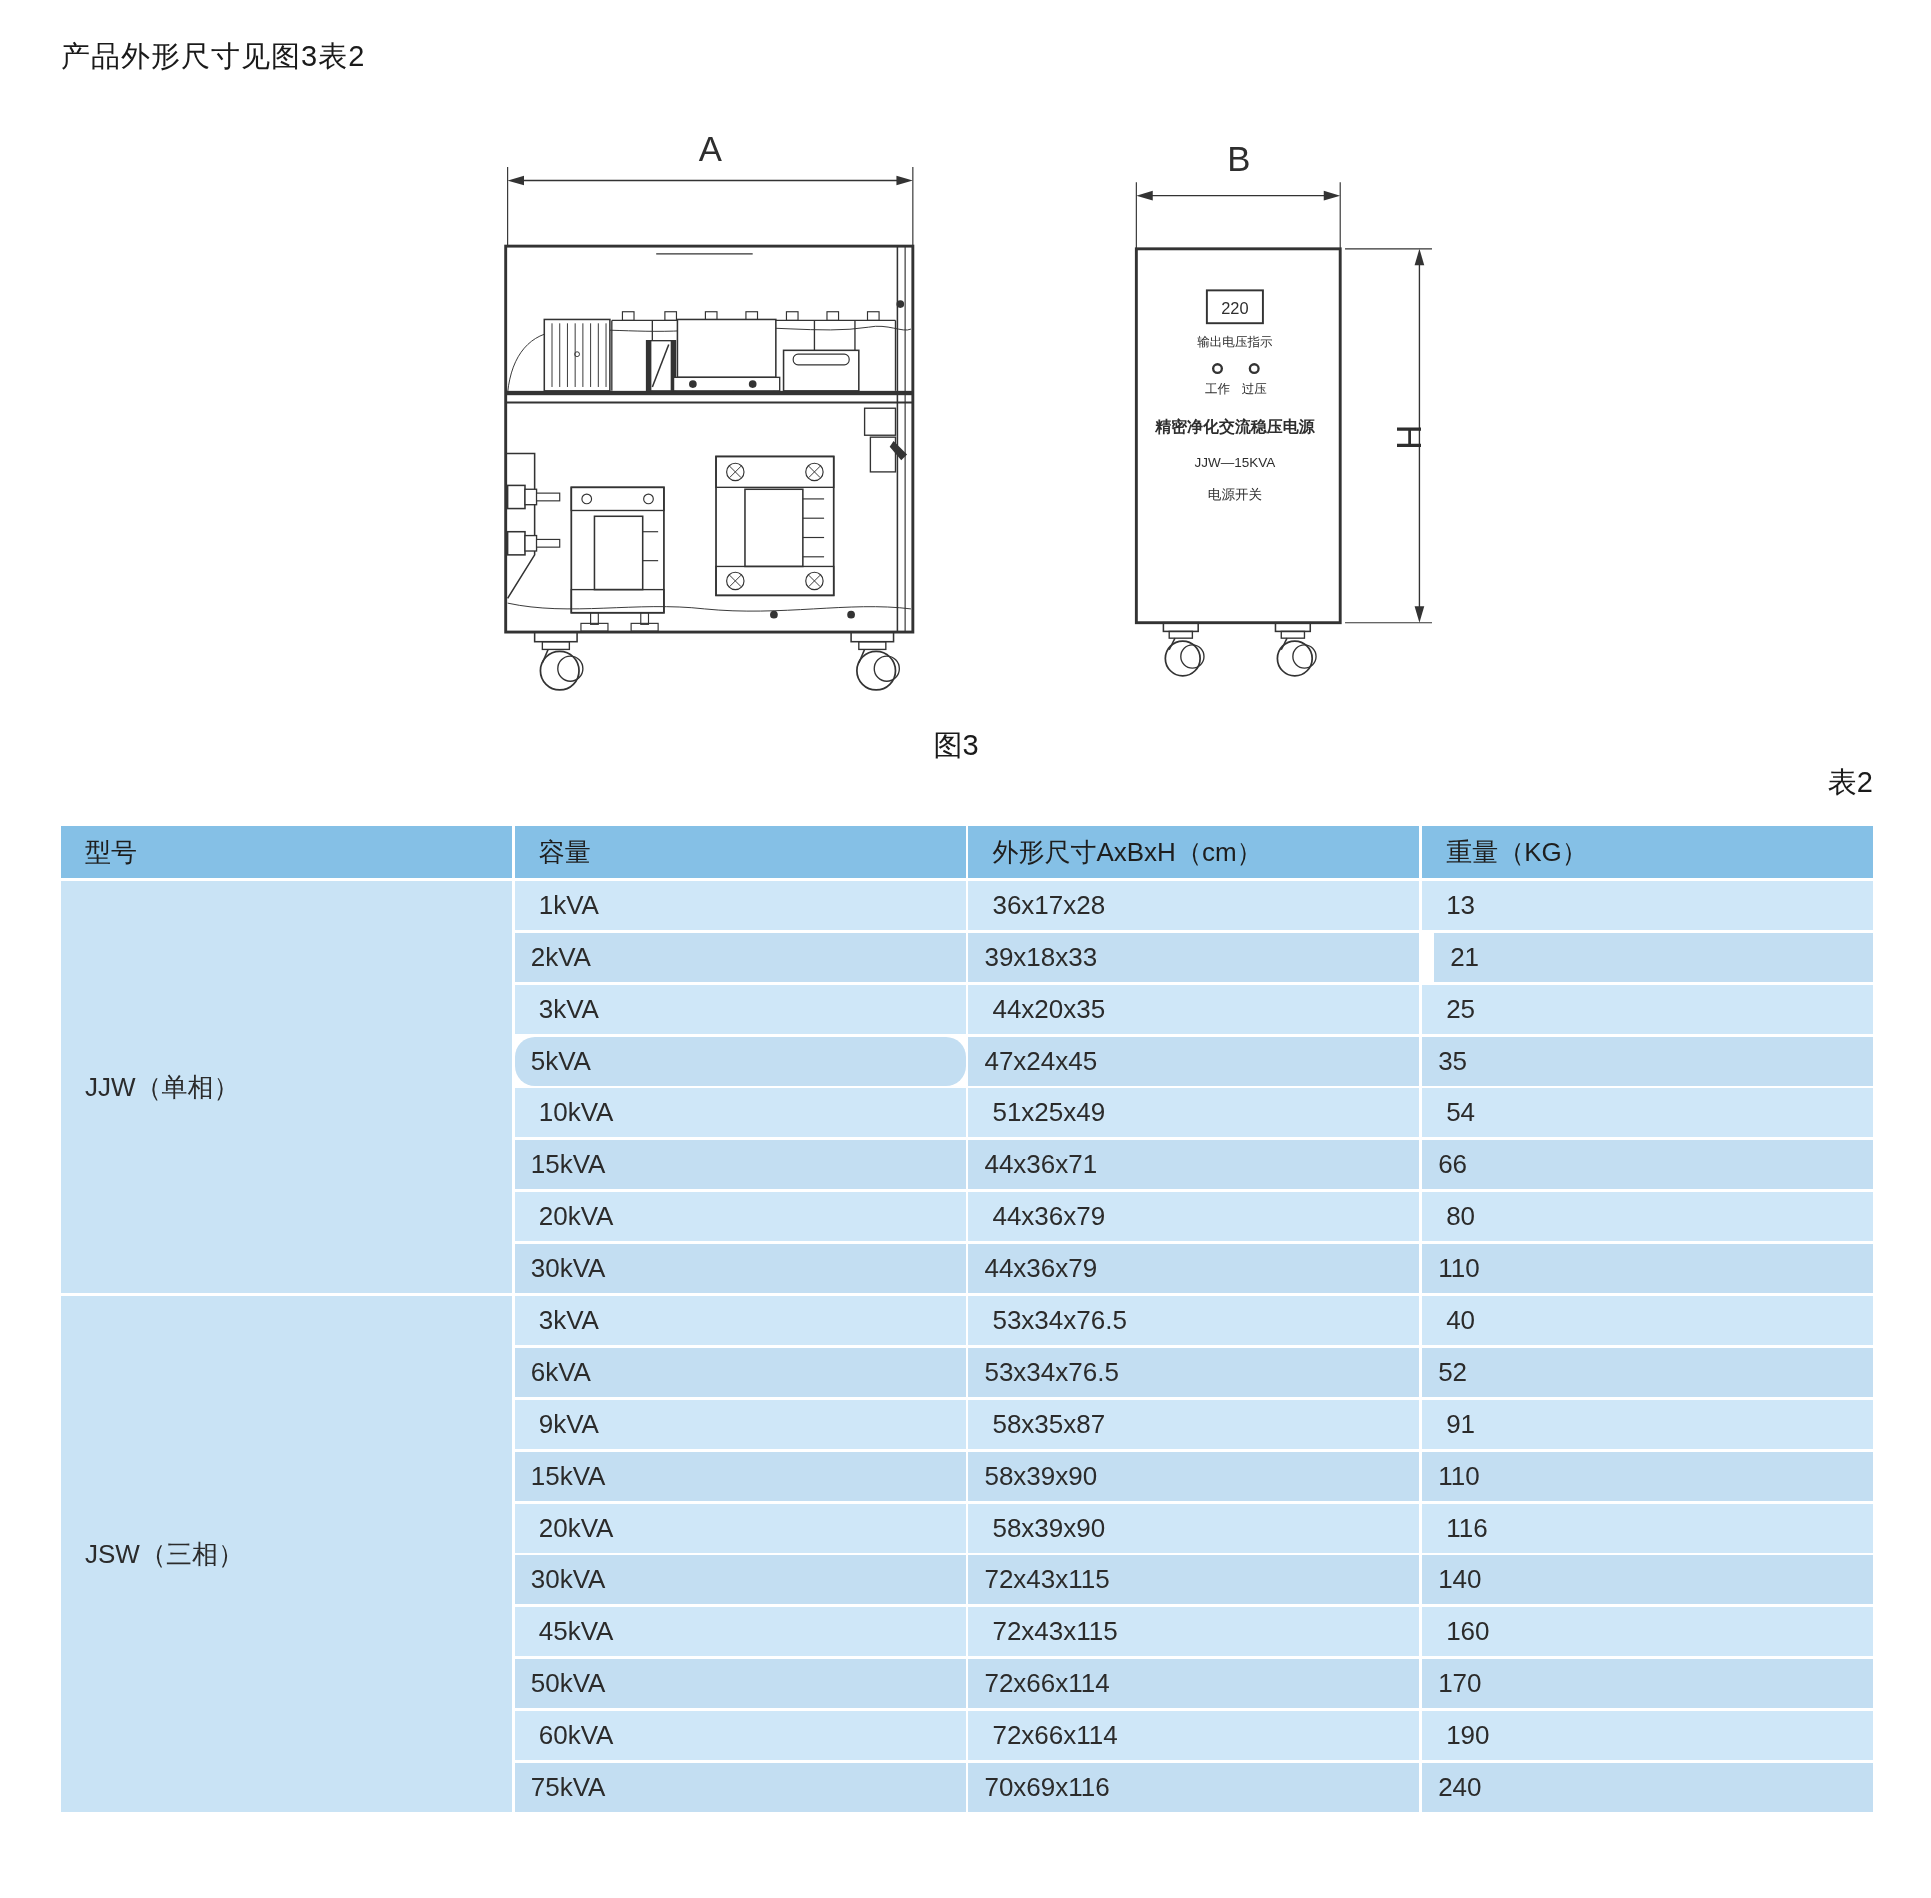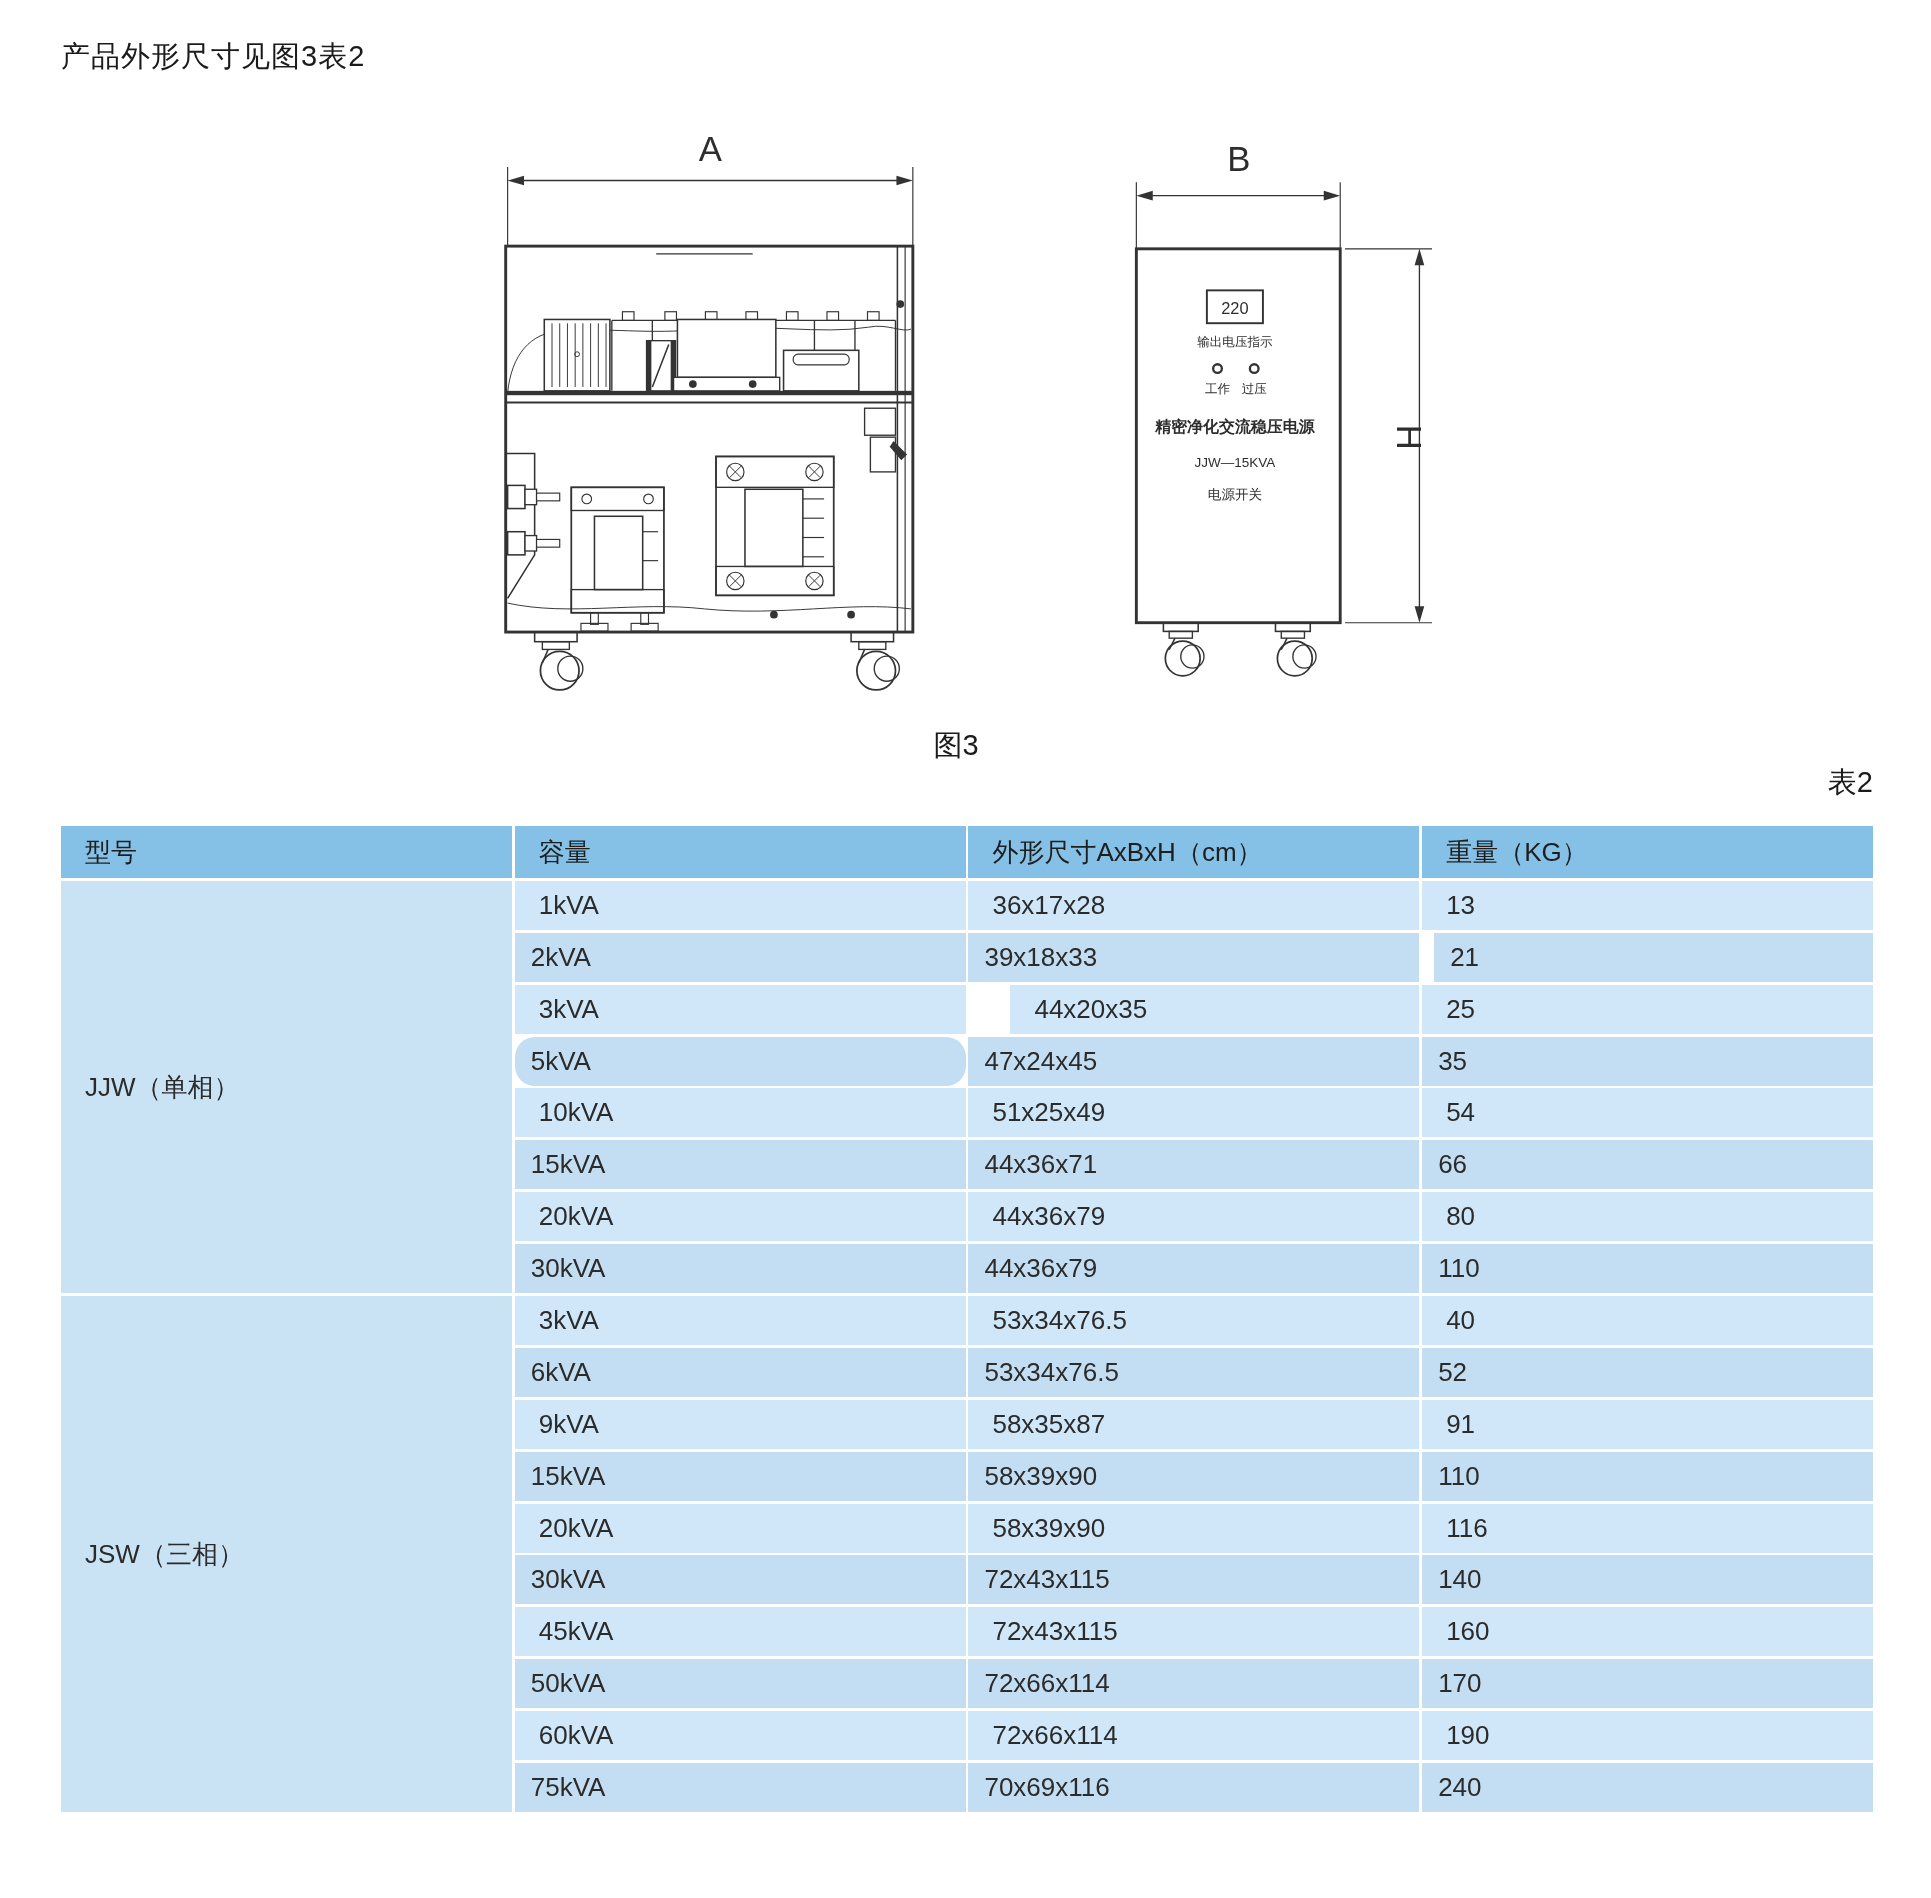--- a/index.html
+++ b/index.html
@@ -272,21 +272,21 @@
     <div class="cell header-cell" style="grid-area: 1 / 3;">外形尺寸AxBxH（cm）</div>
     <div class="cell header-cell" style="grid-area: 1 / 4;">重量（KG）</div>
     <div class="cell group-cell" style="grid-area: 2 / 1 / span 8; text-align: right;">JJW（单相）</div>
     <div class="cell light" style="grid-area: 2 / 2;">1kVA</div>
     <div class="cell light" style="grid-area: 2 / 3;">36x17x28</div>
     <div class="cell light" style="grid-area: 2 / 4;">13</div>
     <div class="cell dark" style="grid-area: 3 / 2;">2kVA</div>
     <div class="cell dark" style="grid-area: 3 / 3;">39x18x33</div>
     <div class="cell dark" style="grid-area: 3 / 4; margin-left: 12px;">21</div>
     <div class="cell light" style="grid-area: 4 / 2;">3kVA</div>
-    <div class="cell light" style="grid-area: 4 / 3; margin-left: 42px;">44x20x35</div>
+    <div class="cell light" style="grid-area: 4 / 3;">44x20x35</div>
     <div class="cell light" style="grid-area: 4 / 4;">25</div>
     <div class="cell dark" style="grid-area: 5 / 2; border-radius: 20px;">5kVA</div>
     <div class="cell dark" style="grid-area: 5 / 3;">47x24x45</div>
     <div class="cell dark" style="grid-area: 5 / 4;">35</div>
     <div class="cell light" style="grid-area: 6 / 2;">10kVA</div>
     <div class="cell light" style="grid-area: 6 / 3;">51x25x49</div>
     <div class="cell light" style="grid-area: 6 / 4;">54</div>
     <div class="cell dark" style="grid-area: 7 / 2;">15kVA</div>
     <div class="cell dark" style="grid-area: 7 / 3;">44x36x71</div>
     <div class="cell dark" style="grid-area: 7 / 4;">66</div>

